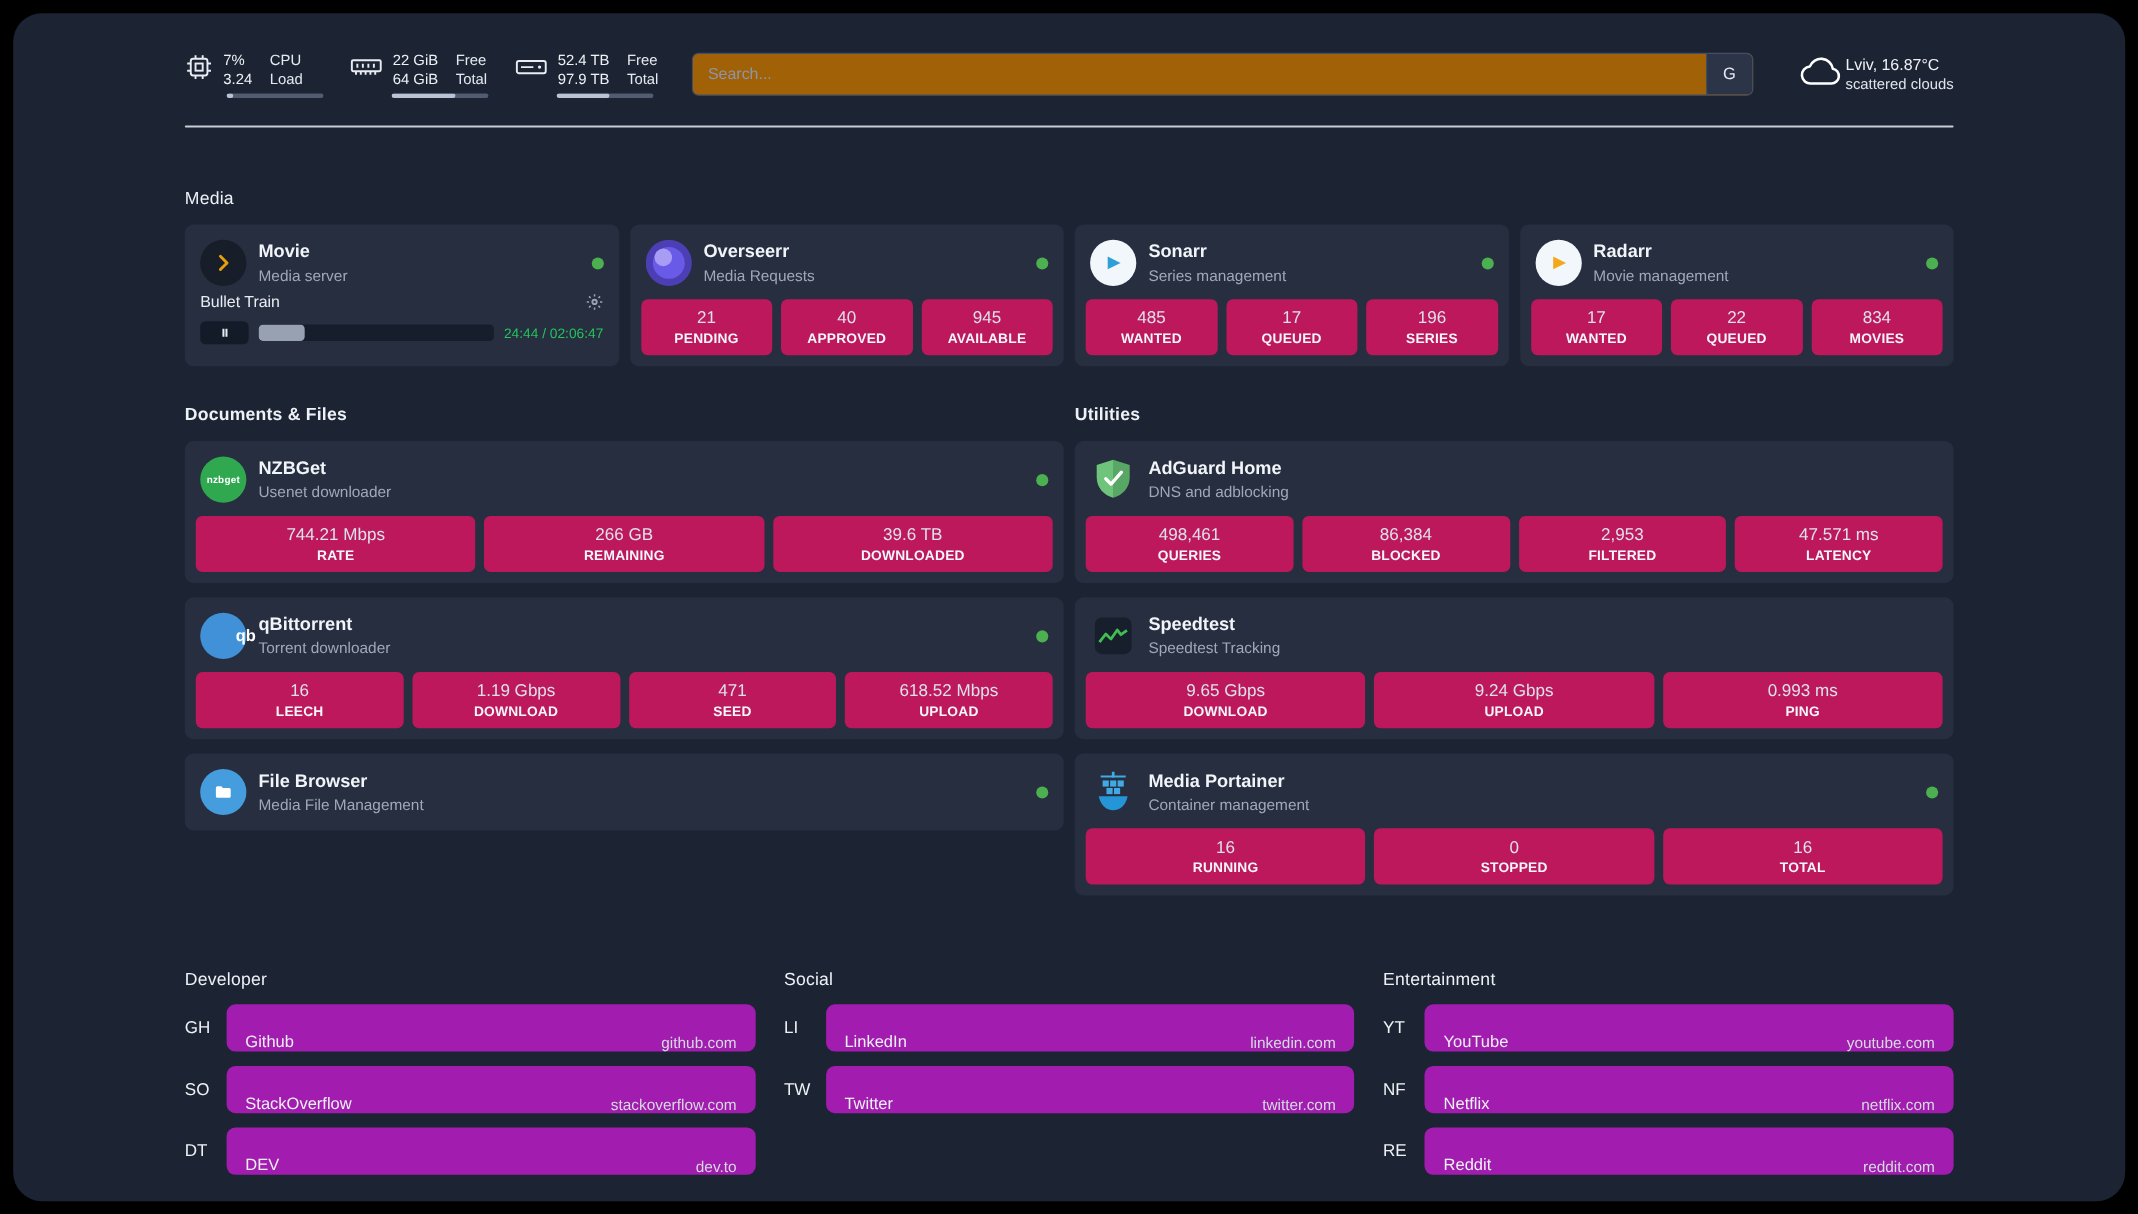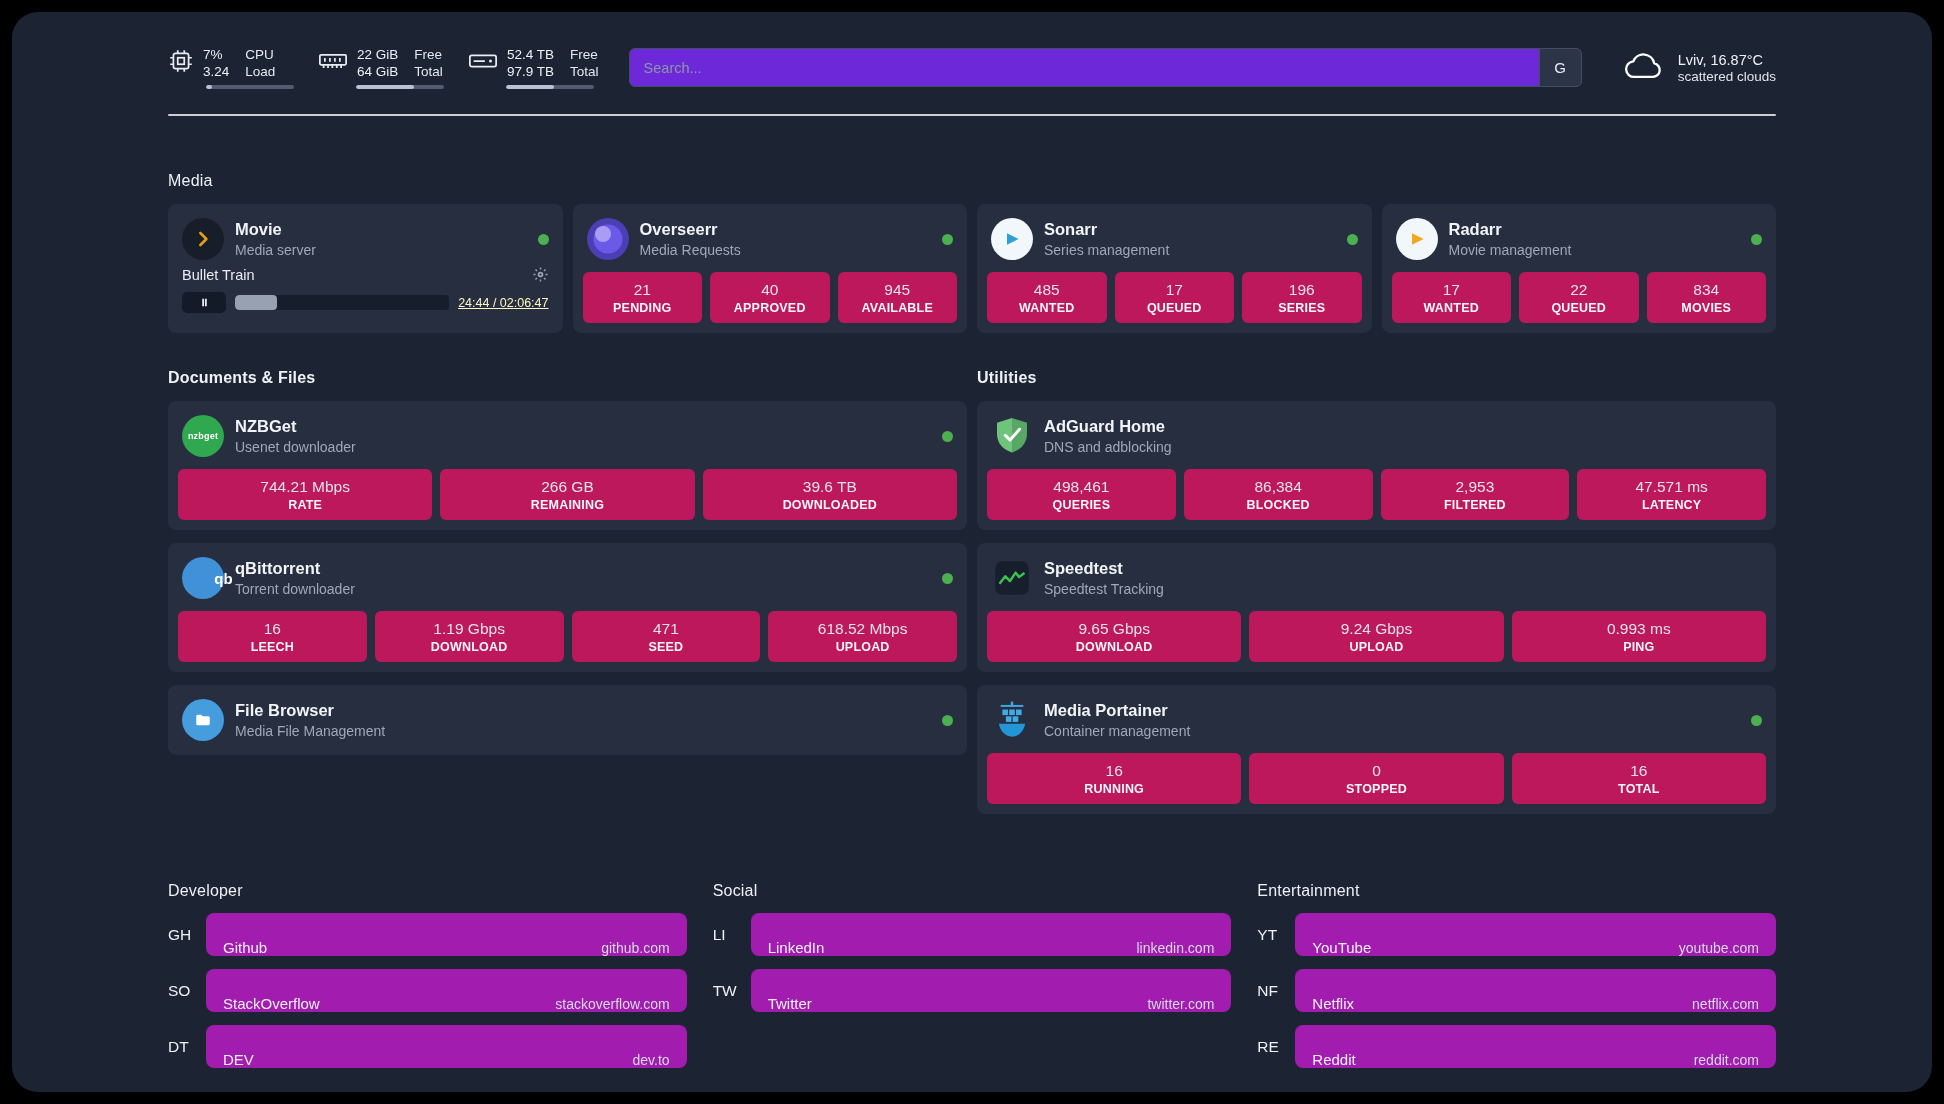--- a/index.html
+++ b/index.html
@@ -11,28 +11,28 @@
   .topbar { display:flex; align-items:center; }
   .sys-group { display:flex; gap:24px; align-items:flex-start; }
   .sys-main { display:flex; align-items:center; gap:9px; }
   .sys-grid { display:grid; grid-template-columns:auto auto; column-gap:16px; font-size:13.5px; line-height:17px; }
   .sys-v { color:#eef1f6; }
   .sys-l { color:#e4e9f0; }
   .sys-bar { height:4px; width:88px; background:#515b72; border-radius:2px; margin:5px 0 0 38px; overflow:hidden; }
   .sys-fill { height:100%; background:#b9c3d4; border-radius:2px; }
 
   .search-wrap { flex:1; display:flex; align-items:stretch; height:39px; margin:0 40px 0 30px;
-                 background:#6d28d9; border:1px solid #434d63; border-radius:6px; overflow:hidden; }
+                 background:#a16207; border:1px solid #434d63; border-radius:6px; overflow:hidden; }
   .search-input { flex:1; background:transparent; border:none; outline:none; color:#e3e8ef;
                   font-size:14.5px; padding:0 14px; font-family:inherit; }
   .search-input::placeholder { color:#8d96a7; }
   .search-engine { width:42px; background:#2c3548; border:none; border-left:1px solid #434d63;
                    color:#e8ecf2; font-size:15px; cursor:pointer; font-family:inherit; }
 
-  .weather { display:flex; align-items:center; gap:12px; }
+  .weather { display:flex; align-items:center; }
   .weather-loc { font-size:14.5px; color:#eef1f6; }
   .weather-cond { font-size:13.5px; color:#dfe4ec; margin-top:1px;text-align:center; }
 
   .divider { height:2px; background:#d9dde4; opacity:.92; border-radius:1px; margin-top:25px; }
 
   
   .section-title { font-size:16px; font-weight:500; color:#eef1f6; letter-spacing:.2px; }
   .media-title { margin-top:56px; }
   .media-grid { display:grid; grid-template-columns:repeat(4,1fr); gap:10px; margin-top:14px; }
   .columns { display:grid; grid-template-columns:1fr 1fr; gap:10px; margin-top:36px; }
@@ -60,21 +60,21 @@
   .stat-value { font-size:15.5px; color:#dde2ea; }
   .stat-label { font-size:12.5px; font-weight:700; color:#f4f6fa; margin-top:2px; letter-spacing:.2px; }
 
   
   .plex-np { display:flex; align-items:center; justify-content:space-between; margin:2px 4px 0; font-size:14.5px; color:#e9edf3; }
   .plex-player { display:flex; align-items:center; gap:9px; margin:9px 4px 2px; }
   .pause-btn { width:44px; height:21px; flex:0 0 44px; background:#141b28; border:none; border-radius:5px;
                display:flex; align-items:center; justify-content:center; cursor:pointer; }
   .player-track { flex:1; height:15px; background:#161d2b; border-radius:4px; overflow:hidden; }
   .player-fill { height:100%; background:#98a1b1; border-radius:4px; }
-  .player-time { font-size:12.5px; color:#fef9c3; white-space:nowrap;text-decoration:underline; }
+  .player-time { font-size:12.5px; color:#22c55e; white-space:nowrap; }
   .gear { display:flex; cursor:pointer; }
 
   
   .links-grid { display:grid; grid-template-columns:1fr 1fr 1fr; gap:26px; margin-top:68px; }
   .link-row { display:flex; align-items:center; margin-top:13px; }
   .link-abbr { flex:0 0 38px; width:38px; font-size:15.5px; color:#eef1f6; }
   .link-pill { flex:1; height:43px; background:#a21caf; border-radius:8px; display:flex; align-items:flex-end;
                justify-content:space-between; padding:0 17px; cursor:pointer; }
   .link-name { font-size:15px; color:#eef1f6; }
   .link-url { font-size:14px; color:#d5dae2; }

